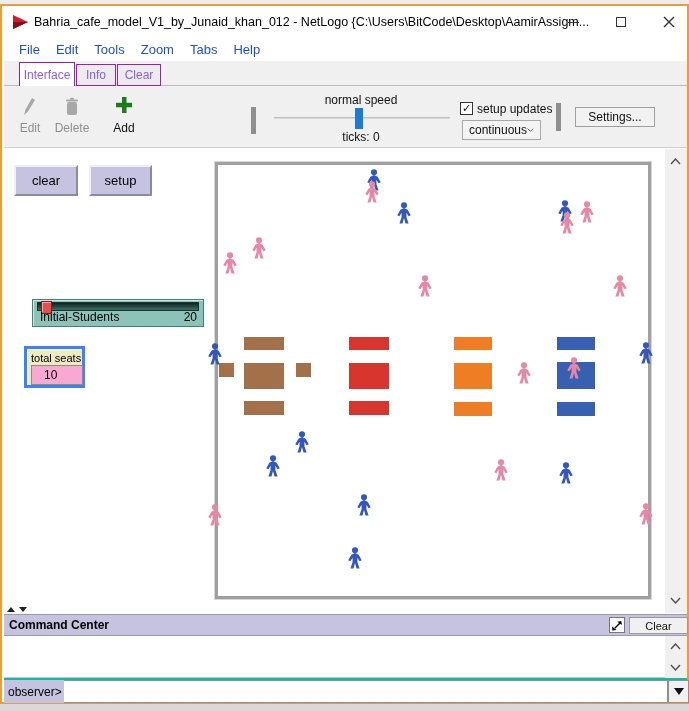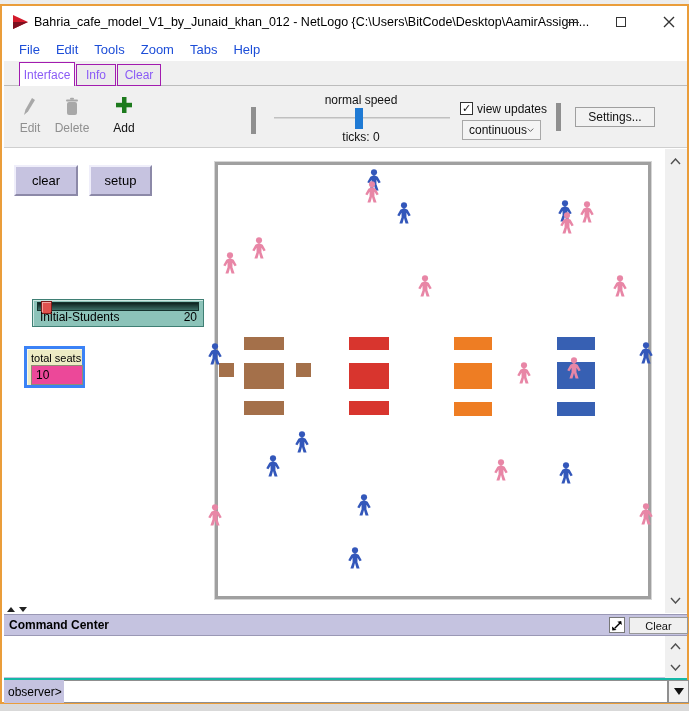--- a/index.html
+++ b/index.html
@@ -46,21 +46,21 @@
   
   #interface-area { position:absolute; left:2px; top:142px; width:659px; height:465px; background:#fff; }
   .nl-button { position:absolute; background:#c6c3e0; border-top:2px solid #efeefa; border-left:2px solid #efeefa; border-right:2px solid #8c89a8; border-bottom:2px solid #8c89a8; font-size:13px; color:#000; display:flex; align-items:center; justify-content:center; }
   #slider-widget { position:absolute; left:28px; top:151px; width:172px; height:28px; background:#8cc3b9; border:1px solid #3f7f74; box-shadow:inset 1px 1px 0 #cfe8e3; }
   #slider-track { position:absolute; left:4px; top:2px; width:162px; height:9px; background:linear-gradient(#0e2320,#3c6e66); border:1px solid #16332e; }
   #slider-handle { position:absolute; left:3px; top:-2px; width:11px; height:13px; background:#e0524e; border:1px solid #7e1d1c; box-shadow:inset 1px 1px 0 #f4a5a0; }
   #slider-label { position:absolute; left:7px; bottom:2px; font-size:12px; color:#000;text-align:right; }
   #slider-value { position:absolute; right:6px; bottom:2px; font-size:12px; color:#000; }
   .monitor { position:absolute; background:#edebc4; border:3px solid #3b82f6; box-shadow:inset 1px 1px 0 #fbfae8; }
   .monitor .mlabel { position:absolute; left:4px; top:3px; font-size:11px; color:#000; }
-  .monitor .mvalue { position:absolute; left:4px; background:#ec4899; border:1px solid #8f8d75; font-size:12px; color:#000; padding:2px 4px; }
+  .monitor .mvalue { position:absolute; left:4px; background:#f9a8d4; border:1px solid #8f8d75; font-size:12px; color:#000; padding:2px 12px; }
 
   #world-view { position:absolute; left:211px; top:14px; width:436px; height:437px; border:3px solid #a0a0a0; box-shadow:0 0 0 1px #d6d6d6; background:#fff; }
   .tblock { position:absolute; }
   .person { position:absolute; width:16px; height:22px; }
 
   
   .vscroll { position:absolute; background:#f0f0f0; }
   .scroll-arrow { position:absolute; display:flex; align-items:center; justify-content:center; width:17px; height:15px; }
 
   
@@ -139,21 +139,21 @@
     <div class="tool-label dark" style="left:102px;top:35px;width:36px">Add</div>
 
     <div class="separator" style="left:247px;top:21px;height:27px"></div>
 
     <div class="tool-label dark" style="left:307px;top:7px;width:100px">normal speed</div>
     <div id="speed-track"></div>
     <div id="speed-thumb"></div>
     <div class="tool-label dark" style="left:307px;top:44px;width:100px">ticks: 0</div>
 
     <div id="view-updates-box">✓</div>
-    <div class="tool-label dark" style="left:473px;top:16px;width:90px;text-align:left">view updates</div>
+    <div class="tool-label dark" style="left:473px;top:16px;width:90px;text-align:left">setup updates</div>
     <div id="update-dropdown">
       <span>continuous</span>
       <svg width="10" height="6" viewBox="0 0 10 6">
             <polyline points="1,1 5,5 9,1" fill="none" stroke="#555" stroke-width="1.3"></polyline>
           </svg>
     </div>
     <div class="separator" style="left:552px;top:17px;height:28px"></div>
     <div id="settings-btn">Settings...</div>
   </div>
 

